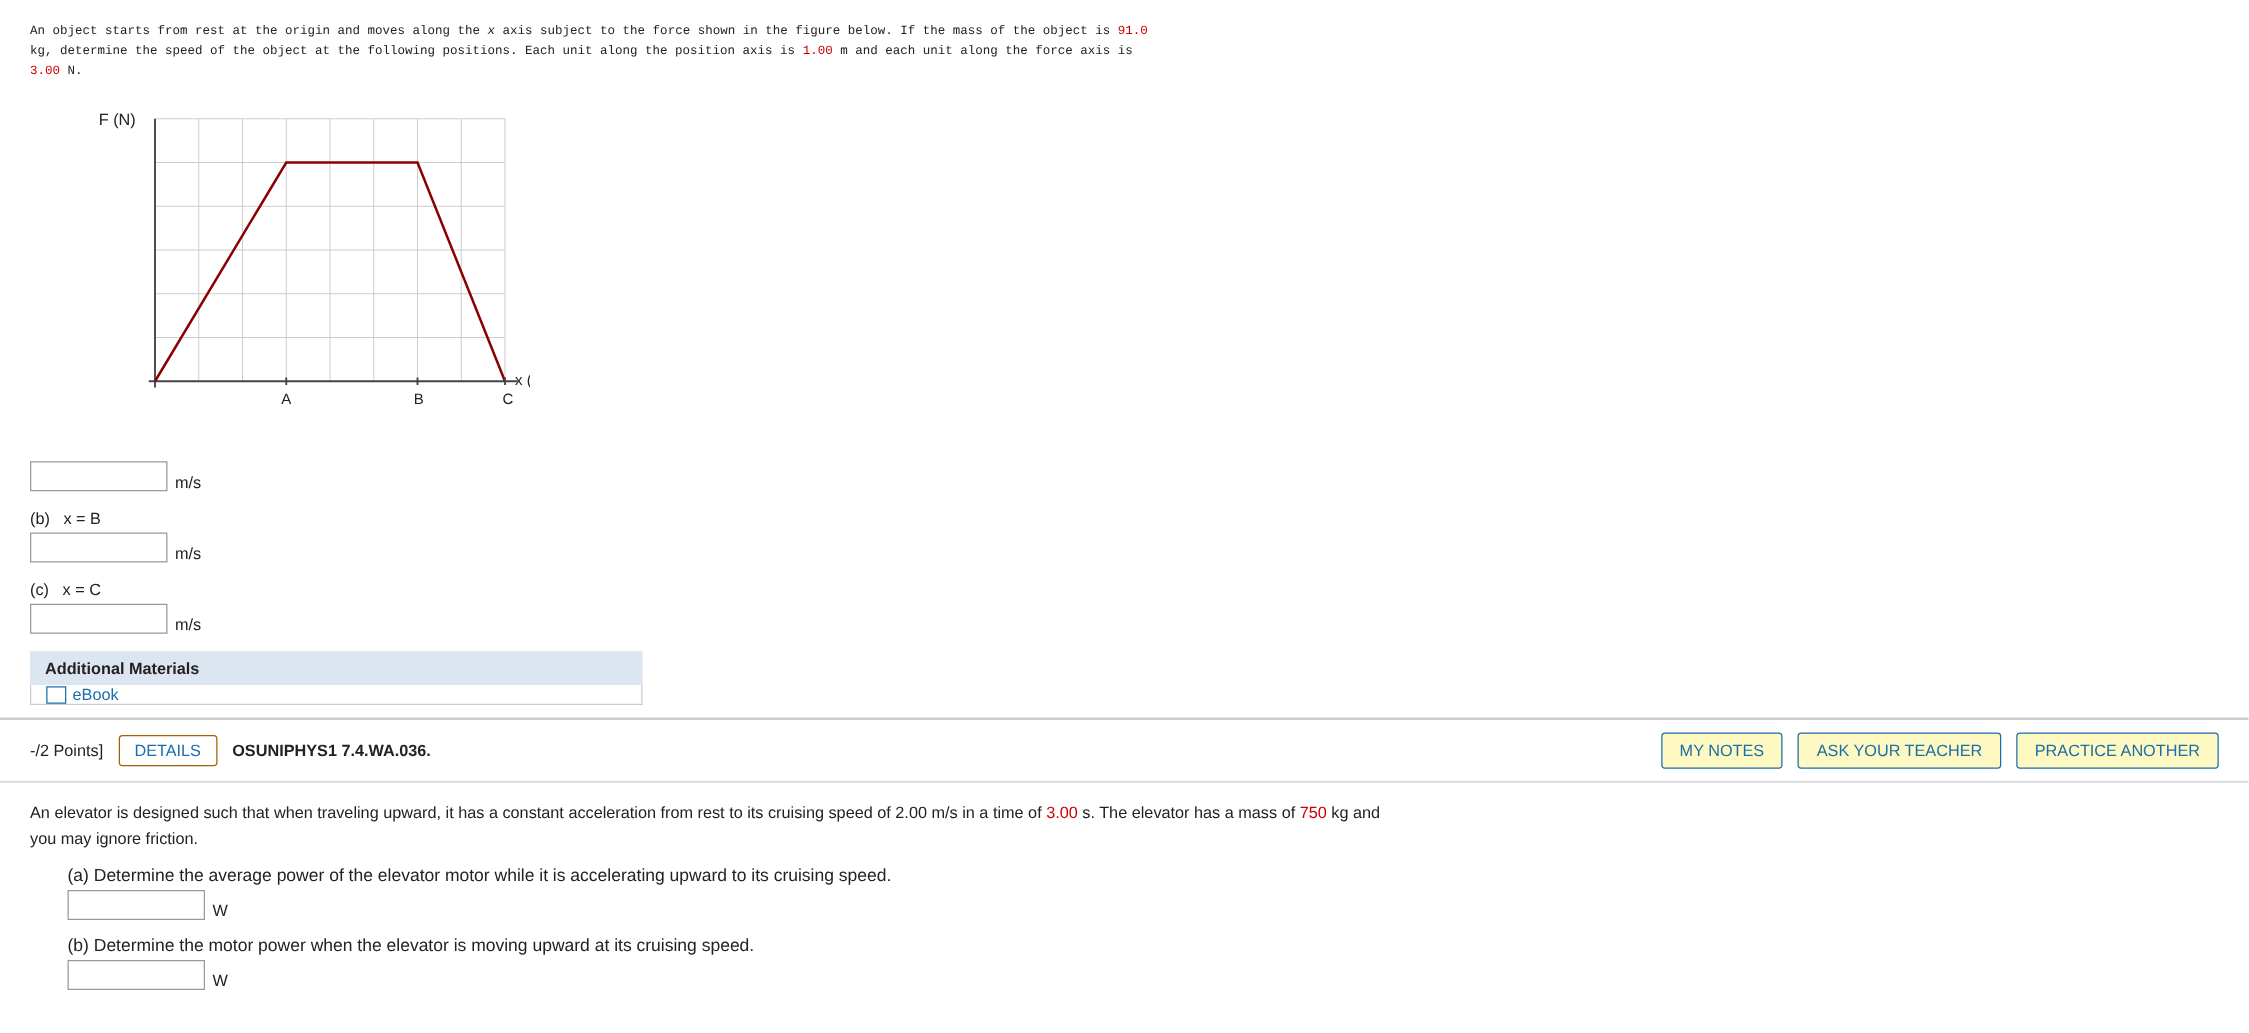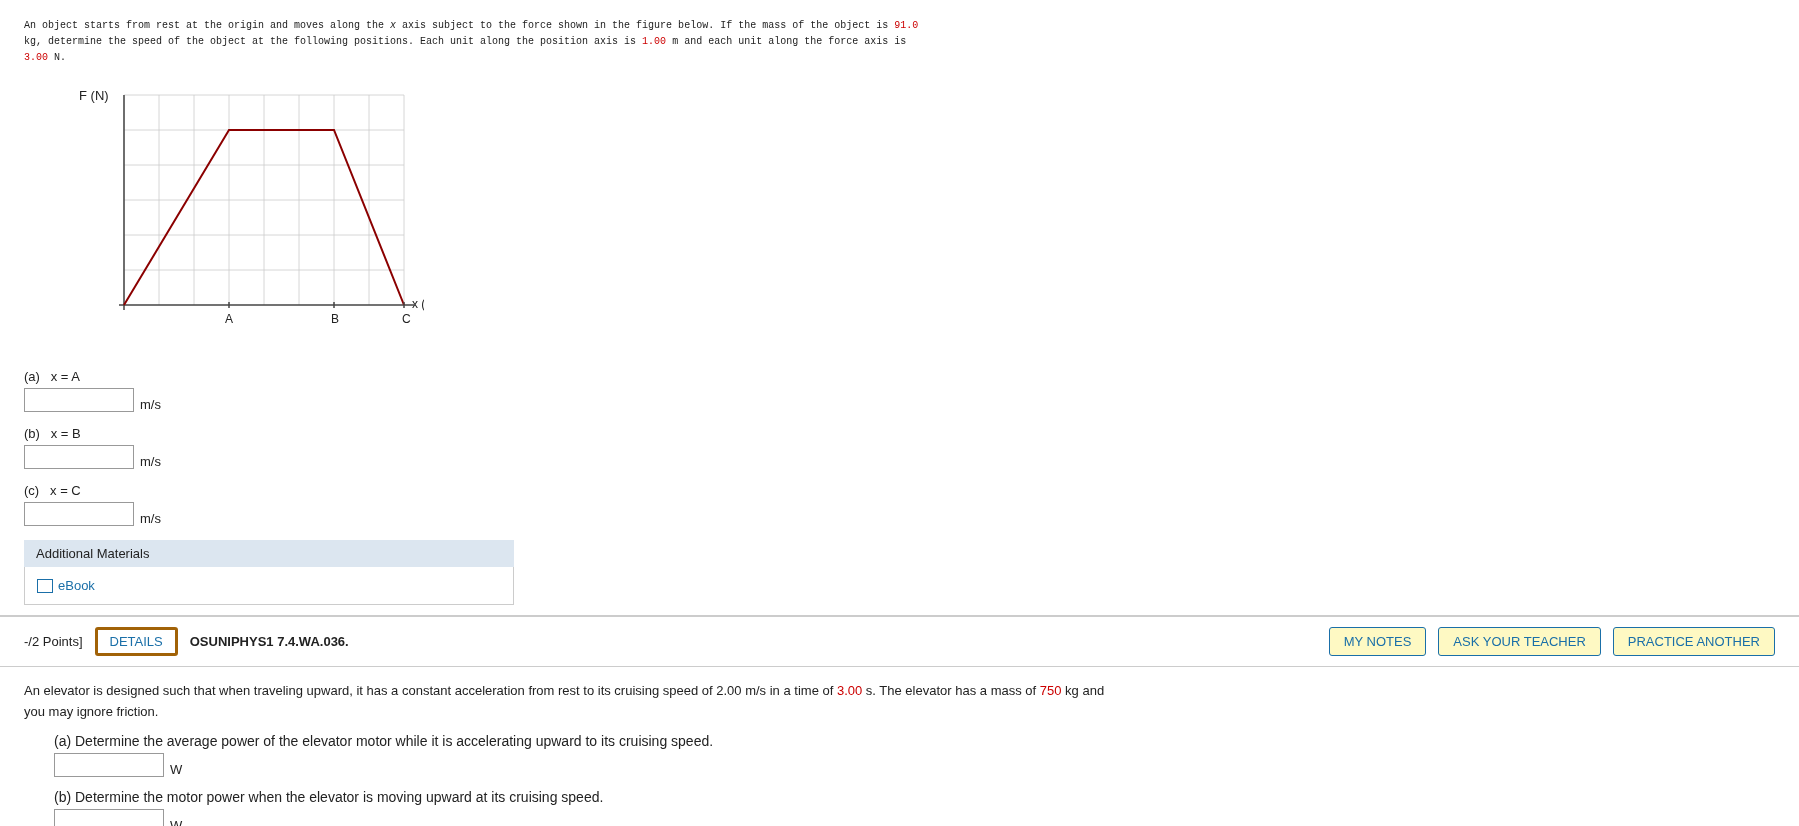--- a/index.html
+++ b/index.html
@@ -66,28 +66,28 @@
     }
 
     .unit-label {
       font-size: 13px;
     }
 
     .additional-materials {
       background: #dce6f0;
       padding: 6px 12px;
       font-size: 13px;
-      font-weight: normal;
+      font-weight: bold;
       color: #222;
       max-width: 490px;
       margin-top: 10px;
     }
 
     .ebook-row {
-      padding: 11px 12px;
+      padding: 0 12px;
       border: 1px solid #ccc;
       border-top: none;
       max-width: 490px;
       background: #fff;
     }
 
     .ebook-link {
       color: #1a6fa8;
       text-decoration: none;
       font-size: 13px;
@@ -113,21 +113,21 @@
       background: #fff;
     }
 
     .points-label {
       font-size: 13px;
       color: #222;
       white-space: nowrap;
     }
 
     .details-btn {
-      border: 3px solid #a16207;
+      border: 1px solid #a16207;
       color: #1a6fa8;
       background: #fff;
       padding: 4px 12px;
       font-size: 13px;
       cursor: pointer;
       border-radius: 3px;
     }
 
     .problem-id {
       font-size: 13px;
@@ -215,23 +215,20 @@
         <line x1="165" y1="222" x2="165" y2="228" stroke="#444" stroke-width="1.5"></line>
         <line x1="270" y1="222" x2="270" y2="228" stroke="#444" stroke-width="1.5"></line>
         <line x1="340" y1="222" x2="340" y2="228" stroke="#444" stroke-width="1.5"></line>
       </svg>
     </div>
   </div>
 
   <div class="parts-section">
 
     <div class="part-row">
-      <div class="part-label">
-        <span>(a)</span>&nbsp;&nbsp;&nbsp;<span>x = A</span>
-      </div>
       <div class="part-input-row">
         <input class="part-input" type="text" value="" style="">
         <span class="unit-label">m/s</span>
       </div>
     </div>
 
     <div class="part-row">
       <div class="part-label">
         <span>(b)</span>&nbsp;&nbsp;&nbsp;<span>x = B</span>
       </div>

